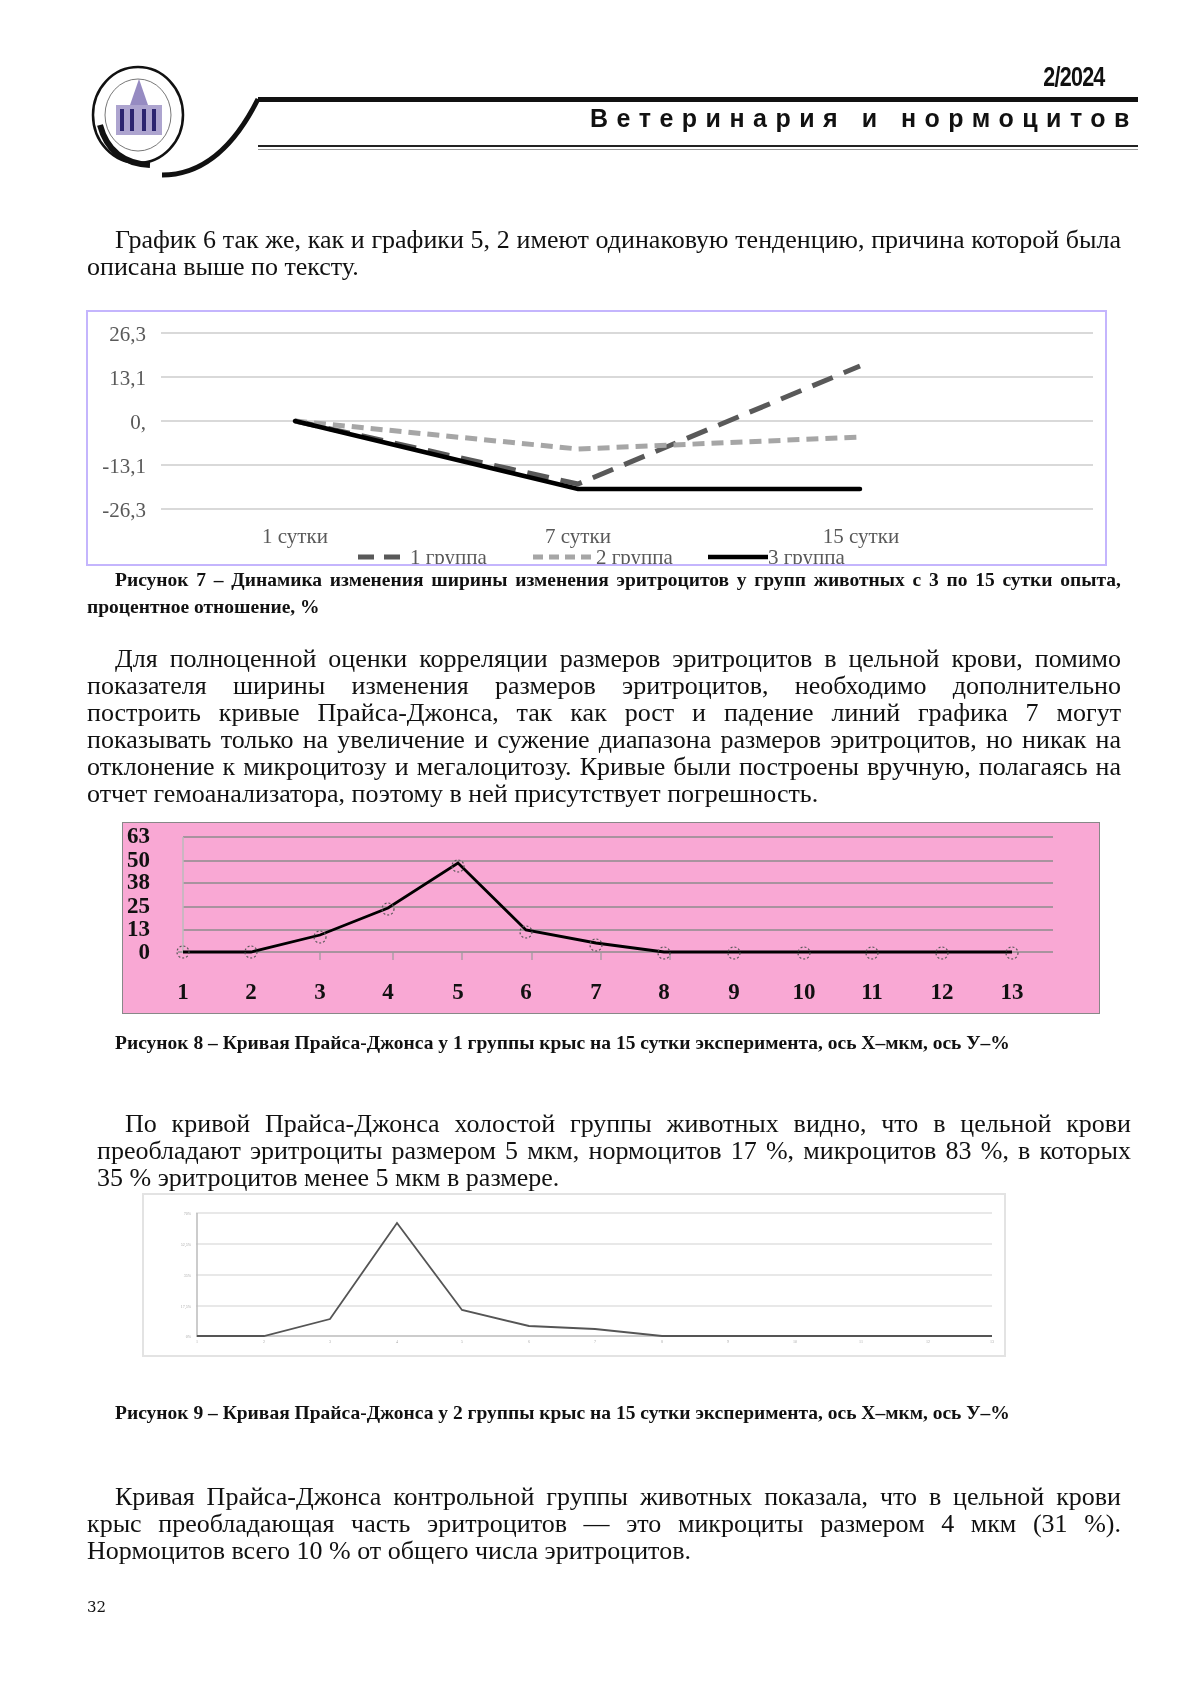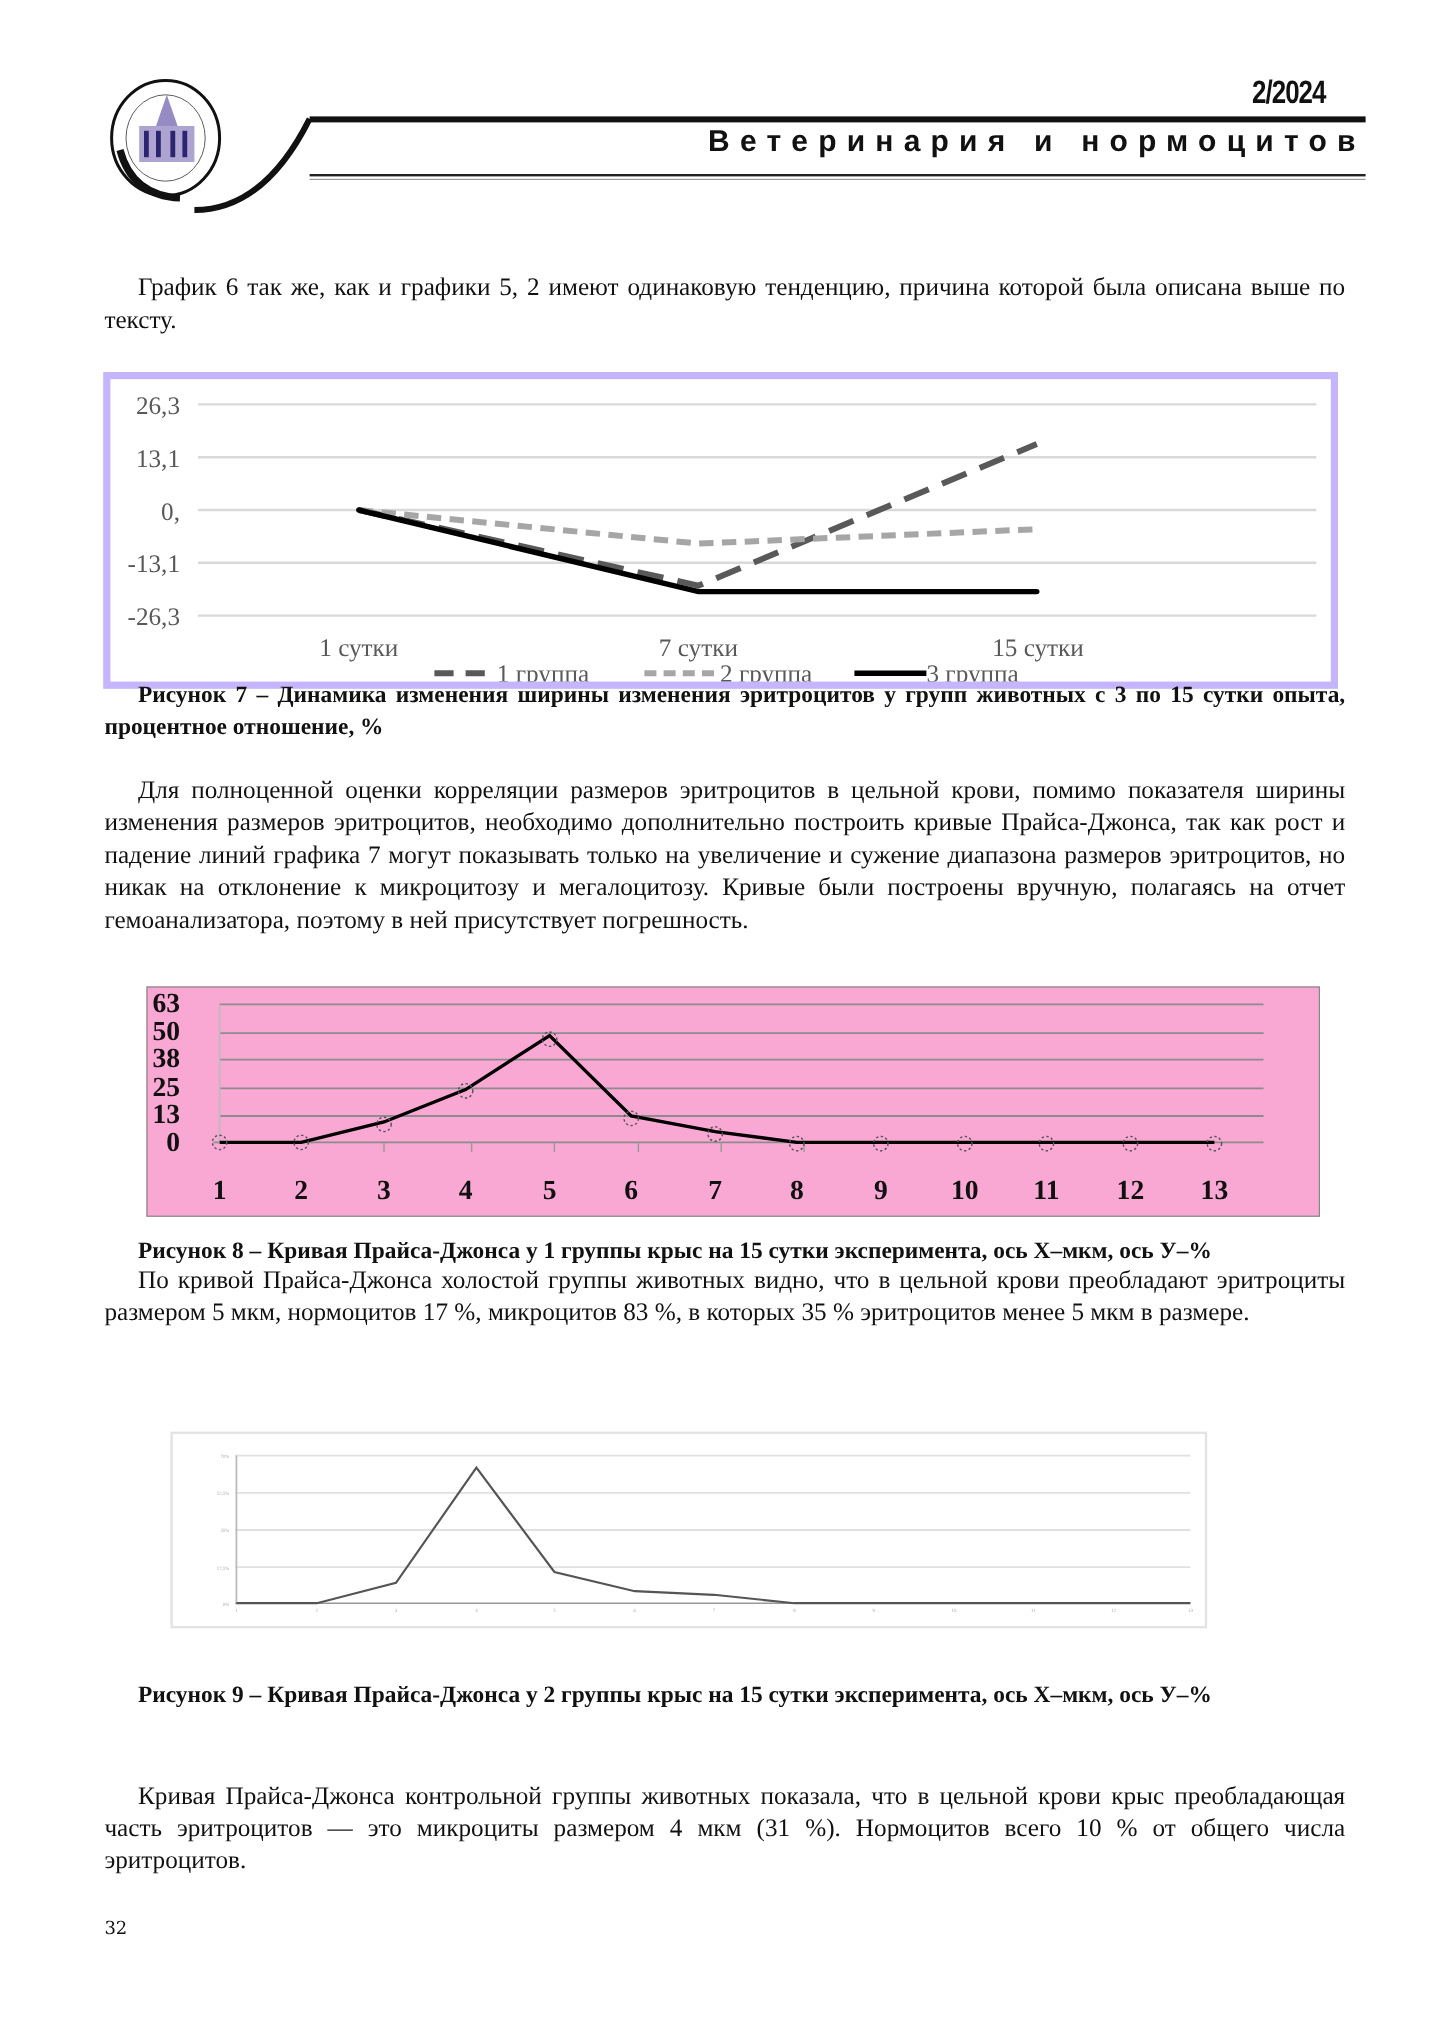--- a/index.html
+++ b/index.html
@@ -7,26 +7,26 @@
   .abs { position: absolute; }
   
   .logo { left: 90px; top: 65px; width: 100px; height: 110px; }
   .header-line-top { left: 258px; top: 97px; width: 880px; height: 5px; background: #111; }
   .header-curve { left: 160px; top: 95px; width: 110px; height: 90px; }
   .issue { right: 95px; top: 62px; font-family: "Liberation Sans", sans-serif; font-weight: bold; font-size: 27px; letter-spacing: -1px; transform: scaleX(0.8); transform-origin: right; }
   .journal { right: 62px; top: 104px; font-family: "Liberation Sans", sans-serif; font-weight: bold; font-size: 25px; letter-spacing: 8.5px; }
   .header-line-bottom1 { left: 258px; top: 145px; width: 880px; height: 2px; background: #222; }
   .header-line-bottom2 { left: 258px; top: 149px; width: 880px; height: 1px; background: #999; }
   
-  .para { left: 87px; width: 1034px; font-size: 21px; line-height: 27px; text-align: justify; }
+  .para { left: 87px; width: 1034px; font-size: 26px; line-height: 27px; text-align: justify; }
   .para .ind { display: inline-block; width: 28px; }
   .caption { left: 87px; width: 1034px; font-size: 19.5px; line-height: 27px; font-weight: bold; text-align: justify; }
   .pagenum { left: 87px; top: 1598px; font-family: "DejaVu Serif", serif; font-size: 15px; text-align: right; }
   
-  .chart-box { border: 6px solid #c4b5fd; background: #fff; }
+  .chart-box { border: 2px solid #c4b5fd; background: #fff; }
   .chart-box2 { border: 1px solid #888; background: #f9a8d4; }
   .chart-box3 { border: 2px solid #e3e3e3; background: #fff; }
   svg text { font-family: "Liberation Serif", serif; }
 </style>
 </head>
 <body>
 
 <div class="abs logo">
   <svg width="100" height="110" viewBox="0 0 100 110">
     <ellipse cx="48" cy="50" rx="45" ry="48" fill="#fff" stroke="#111" stroke-width="2.5"></ellipse>
@@ -149,21 +149,21 @@
       <text x="681" y="176">10</text>
       <text x="749" y="176">11</text>
       <text x="819" y="176">12</text>
       <text x="889" y="176">13</text>
     </g>
   </svg>
 </div>
 
 <div class="abs caption" style="top:1029px;"><span style="display:inline-block;width:28px;"></span><span>Рисунок 8 – Кривая Прайса-Джонса у 1 группы крыс на 15 сутки эксперимента, ось Х–мкм, ось У–%</span></div>
 
-<div class="abs para" style="top:1053px;"><span class="ind"></span><span>По кривой Прайса-Джонса холостой группы животных видно, что в цельной крови преобладают эритроциты размером 5 мкм, нормоцитов 17 %, микроцитов 83 %, в которых 35 % эритроцитов менее 5 мкм в размере.</span></div>
+<div class="abs para" style="top:1110px;margin-left:10px;"><span class="ind"></span><span>По кривой Прайса-Джонса холостой группы животных видно, что в цельной крови преобладают эритроциты размером 5 мкм, нормоцитов 17 %, микроцитов 83 %, в которых 35 % эритроцитов менее 5 мкм в размере.</span></div>
 
 <div class="abs chart-box3" style="left:142px; top:1193px; width:860px; height:160px;">
   <svg width="860" height="160" viewBox="0 0 860 160">
     <g stroke="#e0e0e0" stroke-width="1.5">
       <line x1="52" y1="18" x2="848" y2="18"></line>
       <line x1="52" y1="49" x2="848" y2="49"></line>
       <line x1="52" y1="80" x2="848" y2="80"></line>
       <line x1="52" y1="111" x2="848" y2="111"></line>
     </g>
     <line x1="52" y1="141" x2="848" y2="141" stroke="#999" stroke-width="1.2"></line>

